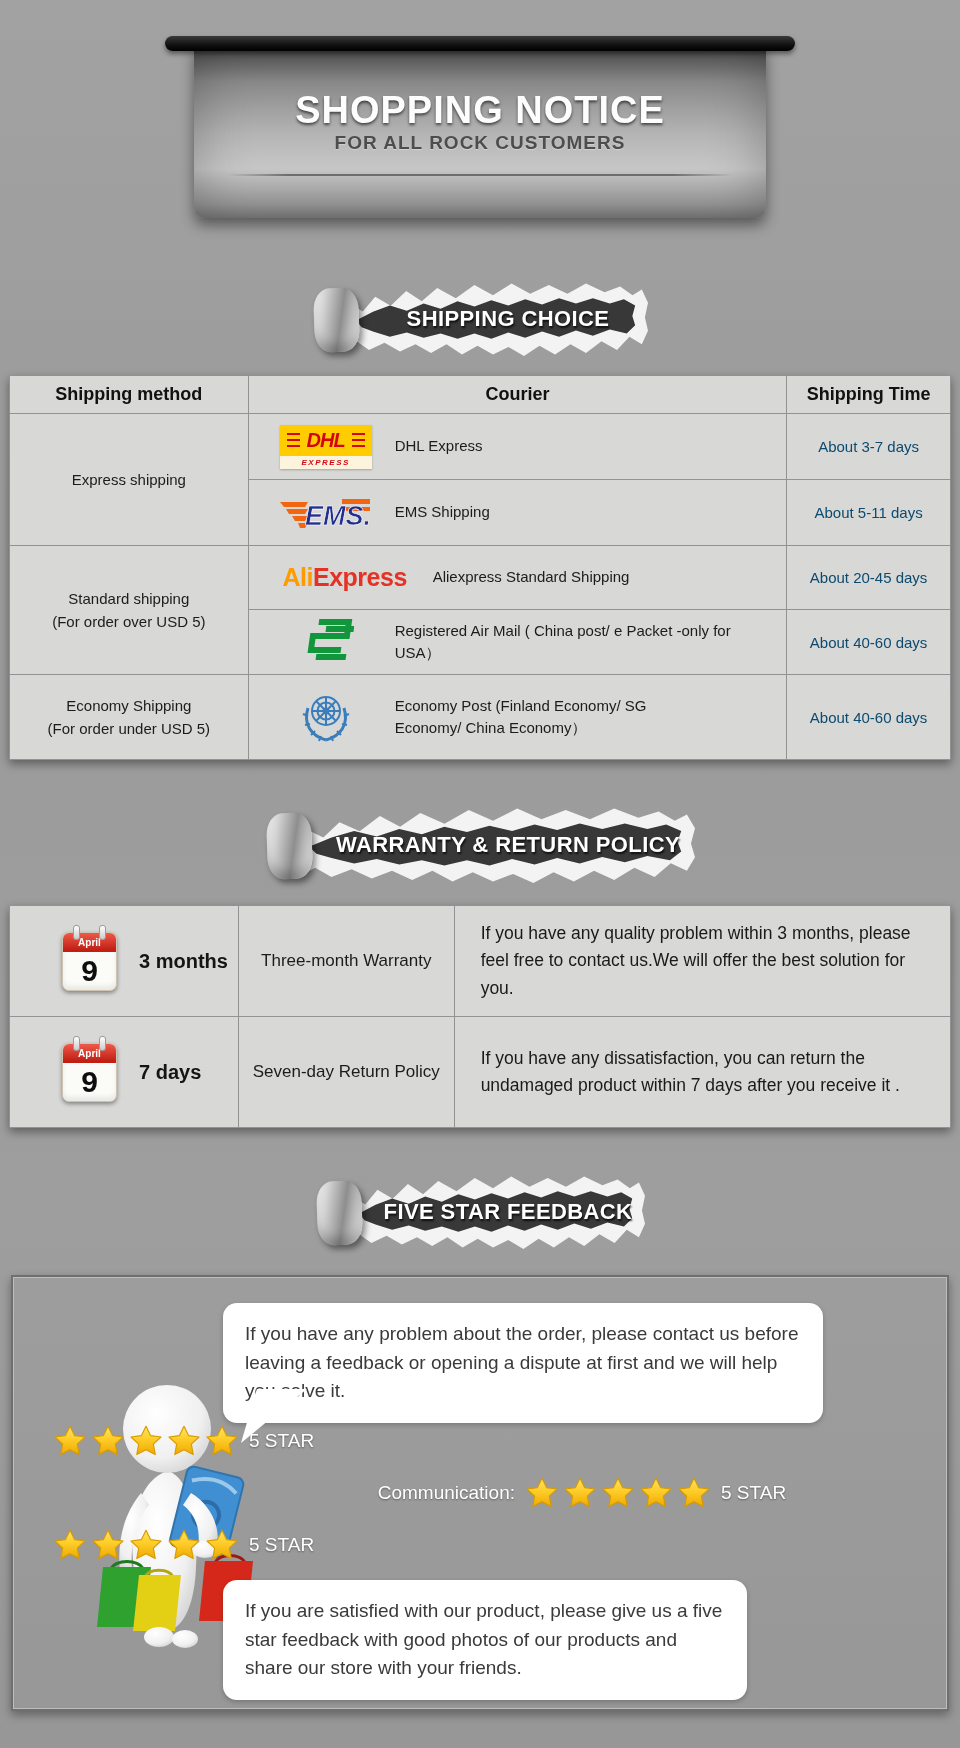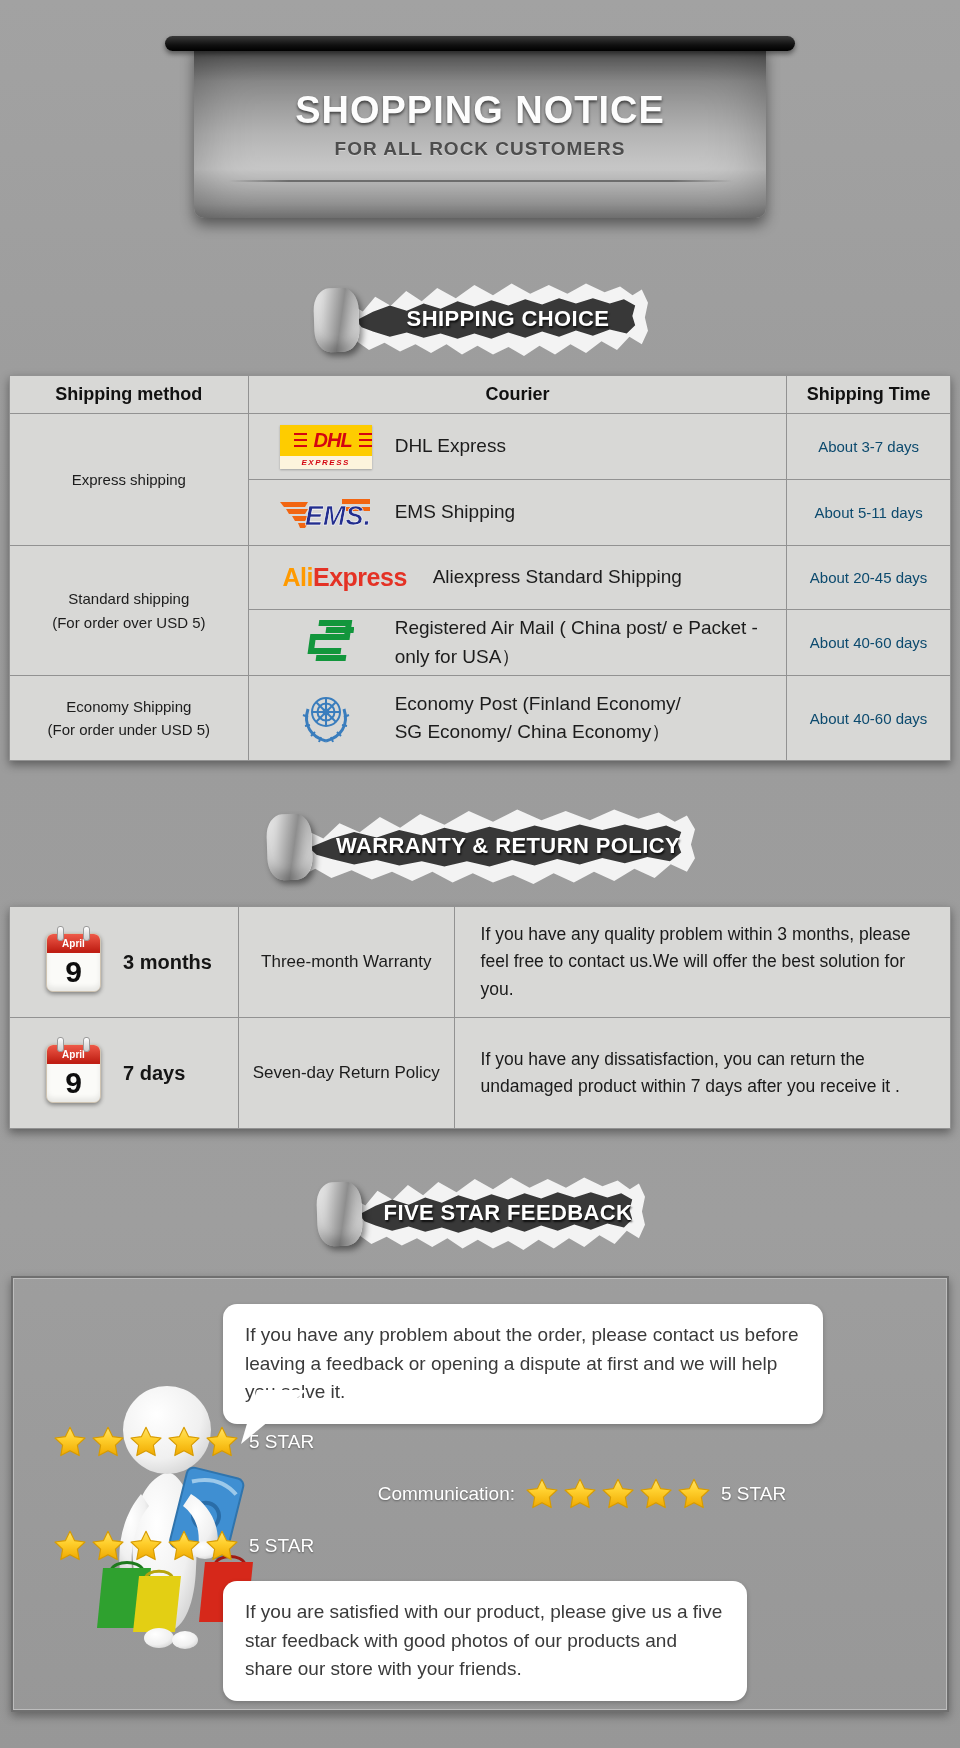--- a/index.html
+++ b/index.html
@@ -10,21 +10,21 @@
   
   .rod { width:630px; height:15px; margin:36px auto 0; border-radius:9px;
          background:linear-gradient(180deg,#3a3a3a 0%,#101010 60%,#000 100%);
          box-shadow:0 3px 5px rgba(0,0,0,.45); position:relative; z-index:2; }
   .header-banner { position:relative; width:572px; height:175px; margin:-8px auto 0;
          border-radius:4px 4px 10px 10px; padding-top:46px; text-align:center;
          background:linear-gradient(180deg,#474747 0%,#8a8a8a 22%,#b4b4b4 52%,#c8c8c8 72%,#9e9e9e 92%,#7f7f7f 100%);
          box-shadow:0 7px 14px rgba(0,0,0,.45), inset 0 0 55px rgba(0,0,0,.28); }
   .header-title { font-size:38px; font-weight:bold; letter-spacing:1px; color:#fdfdfd;
          text-shadow:0 2px 3px rgba(0,0,0,.6); }
-  .header-subtitle { margin-top:6px; font-size:19px; font-weight:bold; letter-spacing:1px;
+  .header-subtitle { font-size:19px; font-weight:bold; letter-spacing:1px;
          color:#4d4d4d; text-shadow:0 1px 1px rgba(255,255,255,.35); }
   .header-divider { width:505px; height:2px; margin:20px auto 0;
          background:linear-gradient(90deg,rgba(0,0,0,0),#6d6d6d 12%,#6d6d6d 88%,rgba(0,0,0,0)); }
 
   
   .torn { position:relative; margin:0 auto; }
   .torn-shipping { width:336px; height:78px; margin-top:62px; }
   .torn-warranty { width:430px; height:80px; margin-top:45px; }
   .torn-feedback { width:330px; height:78px; margin-top:45px; }
   .paper-white { position:absolute; left:26px; top:2px; right:0; bottom:2px; background:#f3f3f3;
@@ -47,39 +47,39 @@
   .ship-table th { height:38px; font-size:18px; color:#111; }
   .ship-table tbody tr:nth-child(1) td { height:66px; }
   .ship-table tbody tr:nth-child(2) td { height:66px; }
   .ship-table tbody tr:nth-child(3) td { height:64px; }
   .ship-table tbody tr:nth-child(4) td { height:64px; }
   .ship-table tbody tr:nth-child(5) td { height:85px; }
   .method-cell { text-align:center; font-size:15px; color:#1c1c1c; line-height:1.55; }
   .courier-cell { padding:4px 8px 4px 22px; }
   .courier-inner { display:flex; align-items:center; gap:14px; }
   .logo-box { flex:0 0 110px; display:flex; align-items:center; justify-content:center; }
-  .courier-name { font-size:19px; color:#1c1c1c; line-height:1.5; padding-right:14px; }
+  .courier-name { font-size:15px; color:#1c1c1c; line-height:1.5; padding-right:14px; }
   .time-cell { text-align:center; font-size:15px; color:#0c4a6e; }
 
   
   .dhl-logo { width:92px; box-shadow:0 1px 2px rgba(0,0,0,.25); }
-  .dhl-top { height:31px; background:#fecc00; display:flex; align-items:center; justify-content:flex-end; gap:7px; }
+  .dhl-top { height:31px; background:#fecc00; display:flex; align-items:center; justify-content:center; gap:7px; }
   .dhl-stripes { width:13px; height:14px;
     background:repeating-linear-gradient(180deg,#d40511 0 2.5px,#fecc00 2.5px 6px); }
   .dhl-text { font-size:20px; font-weight:bold; font-style:italic; color:#d40511; letter-spacing:-1px; }
   .dhl-bottom { height:13px; background:#fdf4dd; display:flex; align-items:center; justify-content:center; }
   .dhl-sub { font-size:8px; font-weight:bold; font-style:italic; color:#d40511; letter-spacing:1.5px; }
   .ali-logo { font-size:25px; font-weight:600; letter-spacing:-.5px; white-space:nowrap; }
   .ali-part1 { color:#ff9a00; } .ali-part2 { color:#e43225; }
 
   
   .war-table { width:942px; margin:20px auto 0; border:1px solid #6e6e6e;
     box-shadow:0 4px 9px rgba(0,0,0,.4); }
   .war-table td { border:1px solid #929292; height:111px; }
-  .war-col1 { display:flex; align-items:center; padding-left:36px; gap:22px; }
+  .war-col1 { display:flex; align-items:center; padding-left:52px; gap:22px; }
   .war-duration { font-size:20px; font-weight:bold; color:#151515; }
   .war-policy { text-align:center; font-size:17px; color:#1c1c1c; }
   .war-desc { font-size:17.5px; color:#1a1a1a; line-height:1.55; padding:0 30px 0 26px; }
 
   .calendar { position:relative; width:55px; height:59px; background:#fbfbf8;
     border:1px solid #cfc4b2; border-radius:7px;
     box-shadow:0 2px 4px rgba(0,0,0,.4), inset 0 -4px 5px rgba(0,0,0,.08); }
   .cal-head { height:19px; border-radius:6px 6px 0 0; color:#fff; font-size:10px; font-weight:bold;
     display:flex; align-items:center; justify-content:center;
     background:linear-gradient(180deg,#ee5a49 0%,#c01f14 90%); }

